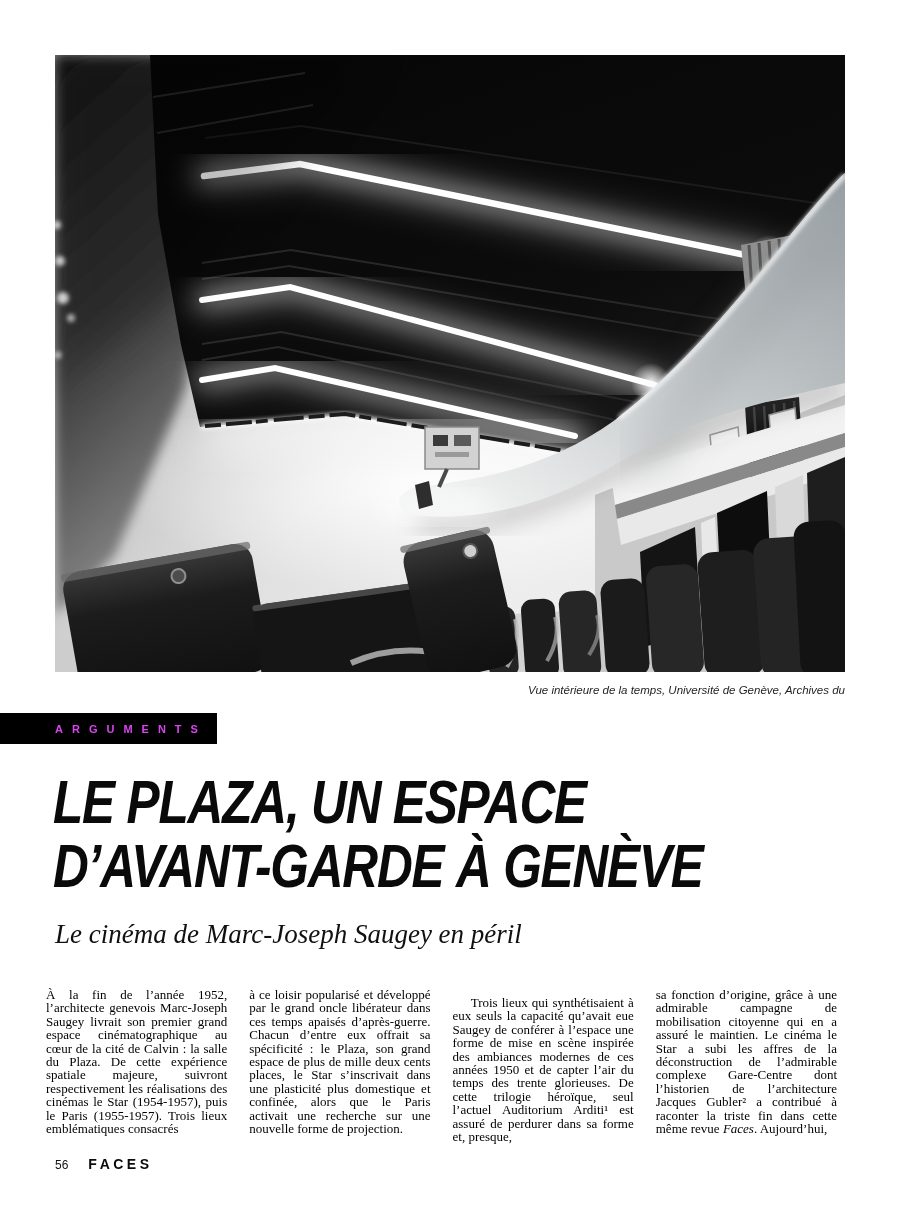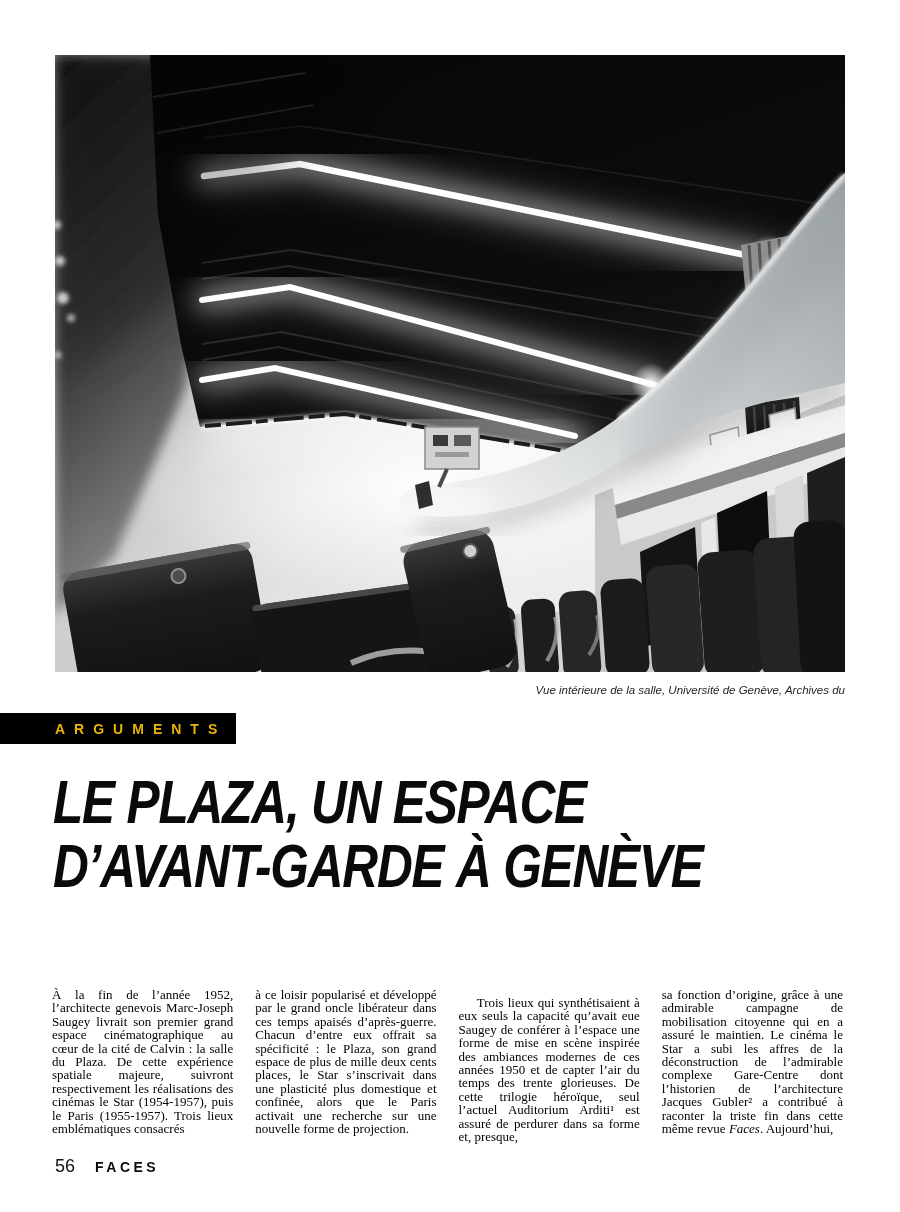--- a/index.html
+++ b/index.html
@@ -8,45 +8,45 @@
 
   
   .photo-wrap{position:absolute;left:55px;top:55px;width:790px;height:617px;}
   .photo-wrap svg{display:block;width:100%;height:100%;}
 
   
   .caption{position:absolute;top:683px;right:55px;width:430px;text-align:right;
            font-style:italic;font-size:11.5px;line-height:14.5px;color:#1f1f1f;}
 
   
-  .kicker{position:absolute;left:0;top:713px;height:31px;background:#000;color:#eab308;
+  .kicker{position:absolute;left:0;top:713px;height:31px;background:#000;color:#d946ef;
           display:flex;align-items:center;padding:0 10px 0 55px;
-          font-weight:700;font-size:14px;letter-spacing:9px;white-space:nowrap;}
+          font-weight:700;font-size:11px;letter-spacing:9px;white-space:nowrap;}
 
   
   .headline{position:absolute;left:53px;top:770px;
             font-style:italic;font-weight:700;font-size:62px;line-height:64px;
             letter-spacing:-1.5px;color:#0a0a0a;white-space:nowrap;
             transform:scaleX(.8);transform-origin:0 0;}
 
   
   .subtitle{position:absolute;left:55px;top:918px;
             font-family:"Liberation Serif",serif;font-style:italic;
             font-size:27px;line-height:32px;color:#101010;white-space:nowrap;}
 
   
-  .columns{position:absolute;left:52px;top:988px;width:791px;display:flex;gap:22px;}
+  .columns{position:absolute;left:46px;top:988px;width:791px;display:flex;gap:22px;}
   .col{flex:1;font-family:"Liberation Serif",serif;font-size:13px;line-height:13.4px;
        text-align:justify;color:#000;-webkit-hyphens:auto;hyphens:auto;}
   .col.indent{text-indent:1.4em;margin-top:8px;}
   .col .ital{font-style:italic;}
 
   
   .footer{position:absolute;left:55px;top:1156px;display:flex;align-items:baseline;gap:20px;}
-  .pagenum{font-size:18px;color:#111;}
+  .pagenum{font-size:12px;color:#111;}
   .mag{font-weight:700;font-size:14px;letter-spacing:3.5px;color:#0a0a0a;}
 </style>
 </head>
 <body>
 
 <div class="page">
 
   <figure class="photo-wrap" style="margin:0">
     <svg viewBox="0 0 790 617" preserveAspectRatio="none">
       <defs>
@@ -225,32 +225,33 @@
         <circle cx="8" cy="243" r="6" opacity="0.95"></circle>
         <circle cx="16" cy="263" r="4" opacity="0.8"></circle>
         <circle cx="3" cy="300" r="3.5" opacity="0.7"></circle>
       </g>
 
       <path d="M0,0 L320,0 L120,240 L0,320 Z" fill="#000000" opacity="0.25" filter="url(#b20)"></path>
     </svg>
   </figure>
 
   <div class="caption">
-    <div>Vue intérieure de la salle, Université de Genève, Archives du</div>
+    <div>Vue intérieure de la temps, Université de Genève, Archives du</div>
   </div>
 
   <div class="kicker">
     <span>ARGUMENTS</span>
   </div>
 
   <h1 class="headline" style="margin:0">
     <div>LE PLAZA, UN ESPACE</div>
     <div>D’AVANT-GARDE À GENÈVE</div>
   </h1>
 
+  <h2 class="subtitle" style="margin:0;font-weight:400">Le cinéma de Marc-Joseph Saugey en péril</h2>
 
   <div class="columns">
     <div class="col">À la fin de l’année 1952, l’architecte genevois Marc-Joseph Saugey livrait son premier grand espace cinématographique au cœur de la cité de Calvin : la salle du Plaza. De cette expérience spatiale majeure, suivront respectivement les réalisations des cinémas le Star (1954-1957), puis le Paris (1955-1957). Trois lieux emblématiques consacrés</div>
     <div class="col">à ce loisir popularisé et développé par le grand oncle libérateur dans ces temps apaisés d’après-guerre. Chacun d’entre eux offrait sa spécificité : le Plaza, son grand espace de plus de mille deux cents places, le Star s’inscrivait dans une plasticité plus domestique et confinée, alors que le Paris activait une recherche sur une nouvelle forme de projection.</div>
     <div class="col indent">Trois lieux qui synthétisaient à eux seuls la capacité qu’avait eue Saugey de conférer à l’espace une forme de mise en scène inspirée des ambiances modernes de ces années 1950 et de capter l’air du temps des trente glorieuses. De cette trilogie héroïque, seul l’actuel Auditorium Arditi¹ est assuré de perdurer dans sa forme et, presque,</div>
     <div class="col"><span>sa fonction d’origine, grâce à une admirable campagne de mobilisation citoyenne qui en a assuré le maintien. Le cinéma le Star a subi les affres de la déconstruction de l’admirable complexe Gare-Centre dont l’historien de l’architecture Jacques Gubler² a contribué à raconter la triste fin dans cette même revue </span><span class="ital">Faces</span><span>. Aujourd’hui,</span></div>
   </div>
 
   <div class="footer">
     <span class="pagenum">56</span>

